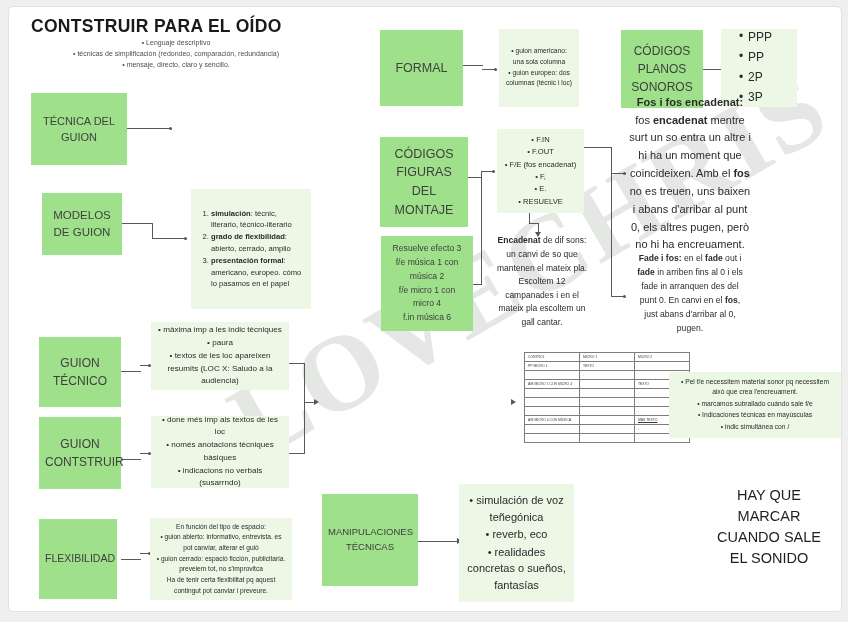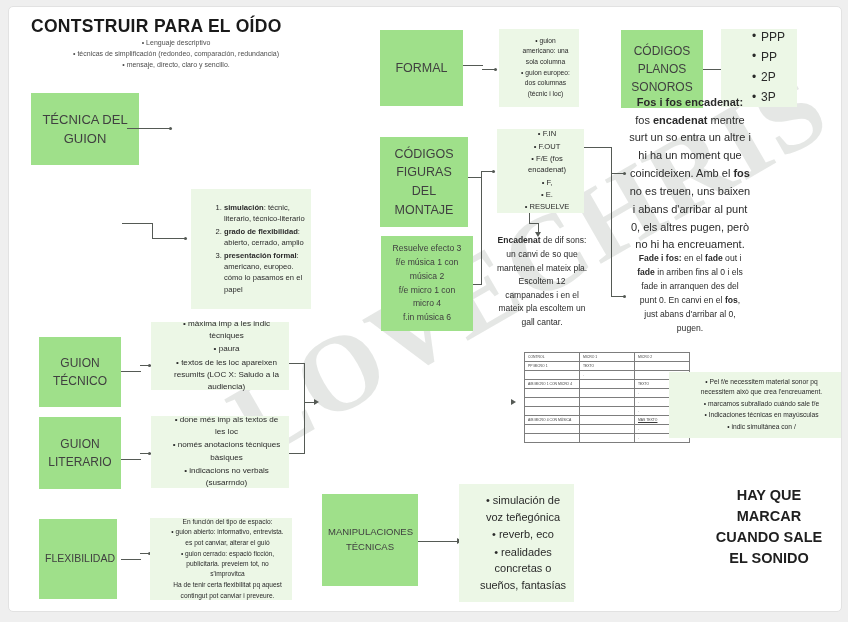--- a/index.html
+++ b/index.html
@@ -51,21 +51,20 @@
     justify-content: center;
     text-align: center;
   }
   .green {
     background: #9FE08A;
     color: #404040;
   }
   .light {
     background: #ECF7E6;
     color: #2a2a2a;
-    padding-left: 13px;
   }
   .plain {
     background: transparent;
     color: #2b2b2b;
   }
   .node .inner {
     width: 100%;
     padding: 4px 6px;
     box-sizing: border-box;
   }
@@ -160,21 +159,20 @@
     vertical-align: top;
     font-weight: normal;
     text-align: left;
   }
   .bigtext {
     position: absolute;
     text-align: center;
     font-size: 14.5px;
     line-height: 1.45;
     color: #1f1f1f;
-    font-weight: bold;
   }
   b { font-weight: bold; }
   u { text-decoration: underline; }
 </style>
 </head>
 <body>
 
 <div id="canvas">
   <div id="page">
 
@@ -182,26 +180,29 @@
 
     <div class="title">CONTSTRUIR PARA EL OÍDO</div>
     <div class="subtitle">
       <ul class="b ctr">
         <li>Lenguaje descriptivo</li>
         <li>técnicas de simplificación (redondeo, comparación, redundancia)</li>
         <li>mensaje, directo, claro y sencillo.</li>
       </ul>
     </div>
 
-    <div class="node green" style="left:22px; top:86px; width:108px; height:72px; font-size:13px; line-height:1.5;">
+    <div class="node green" style="left:22px; top:86px; width:96px; height:72px; font-size:11px; line-height:1.5;">
       <div class="inner">TÉCNICA DEL GUION</div>
     </div>
     <div class="ln" style="left:118px; top:121px; width:43px;"></div>
     <div class="dot" style="left:160px; top:120px;"></div>
 
+    <div class="node green" style="left:33px; top:186px; width:80px; height:62px; font-size:11.5px; line-height:1.5;">
+      <div class="inner">MODELOS DE GUION</div>
+    </div>
     <div class="ln" style="left:113px; top:216px; width:31px;"></div>
     <div class="lnv" style="left:143px; top:216px; height:15px;"></div>
     <div class="ln" style="left:143px; top:231px; width:33px;"></div>
     <div class="dot" style="left:175px; top:230px;"></div>
     <div class="node light" style="left:182px; top:182px; width:120px; height:120px; font-size:7.6px; line-height:1.5;">
       <div class="inner">
         <ol class="n">
           <li><b>simulación</b><span>: técnic, literario, técnico-literario</span></li>
           <li><b>grado de flexibilidad</b><span>: abierto, cerrado, amplio</span></li>
           <li><b>presentación formal</b><span>: americano, europeo. cómo lo pasamos en el papel</span></li>
@@ -219,21 +220,21 @@
       <div class="inner">
         <ul class="b ctr">
           <li>màxima imp a les indic tècniques</li>
           <li>paura</li>
           <li>textos de les loc apareixen resumits (LOC X: Saludo a la audiencia)</li>
         </ul>
       </div>
     </div>
 
     <div class="node green" style="left:30px; top:410px; width:82px; height:72px; font-size:12px; line-height:1.5;">
-      <div class="inner">GUION LITERARIO</div>
+      <div class="inner">GUION CONTSTRUIR</div>
     </div>
     <div class="ln" style="left:112px; top:452px; width:20px;"></div>
     <div class="ln" style="left:131px; top:446px; width:12px;"></div>
     <div class="dot" style="left:139px; top:445px;"></div>
     <div class="node light" style="left:142px; top:409px; width:138px; height:72px; font-size:8.1px; line-height:1.5;">
       <div class="inner">
         <ul class="b ctr">
           <li>done més imp als textos de les loc</li>
           <li>només anotacions tècniques bàsiques</li>
           <li>indicacions no verbals (susarrndo)</li>

